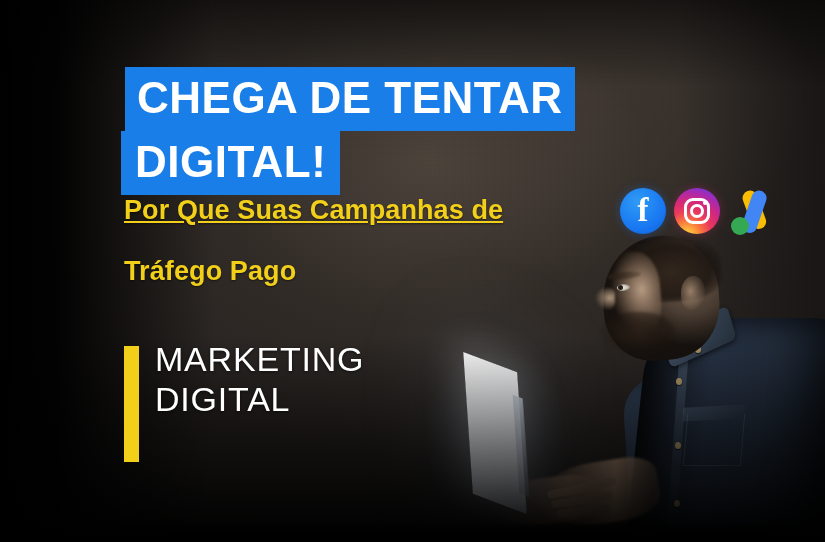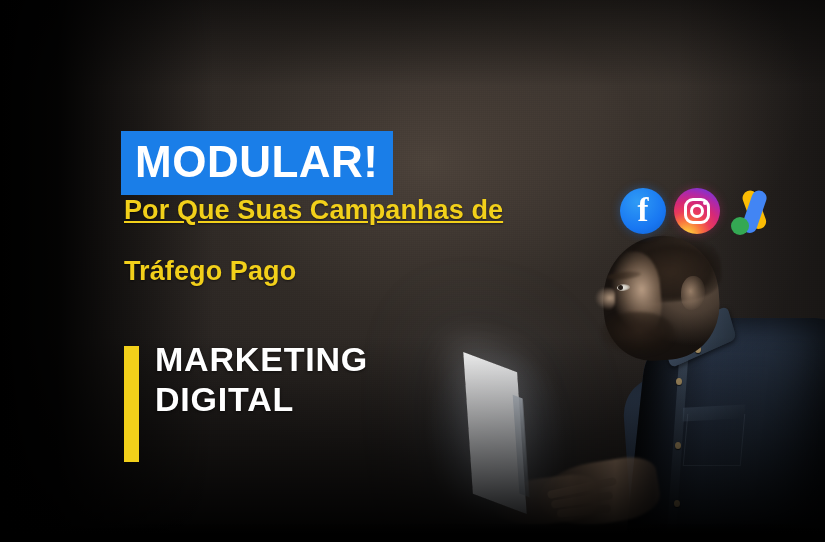--- a/index.html
+++ b/index.html
@@ -237,21 +237,21 @@
   .brand-bar{
     position:absolute;left:124px;top:346px;width:15px;height:116px;
     background:#f2d01a;
   }
   .brand-lines{
     position:absolute;left:155px;top:342px;
     line-height:1.0;
   }
   .brand-lines div{
     color:#ffffff;
-    font-weight:700;
+    font-weight:400;
     font-size:34px;
     letter-spacing:.8px;
     white-space:nowrap;
     margin-bottom:6px;
     text-shadow:0 1px 3px rgba(0,0,0,.6);
   }
 
   
   .socials{
     position:absolute;left:620px;top:188px;
@@ -351,21 +351,22 @@
 
   <div class="screen-wrap">
     <div class="screen-glow"></div>
     <div class="screen"></div>
     <div class="screen-edge"></div>
   </div>
 
   <div class="bg-vig"></div>
   <div class="bottom-band"></div>
 
-  <span class="hl" id="hl2" style="background:#1a7ee8;">MODULAR!</span>
+  <span class="hl" id="hl1" style="background:#1a7ee8;">CHEGA DE TENTAR</span>
+  <span class="hl" id="hl2" style="background:#1a7ee8;">DIGITAL!</span>
 
   <div class="sub" id="sub1">Por Que Suas Campanhas de</div>
   <div class="sub" id="sub2">Tráfego Pago</div>
 
   <div class="brand-bar"></div>
   <div class="brand-lines">
     <div>MARKETING</div>
     <div>DIGITAL</div>
   </div>
 

